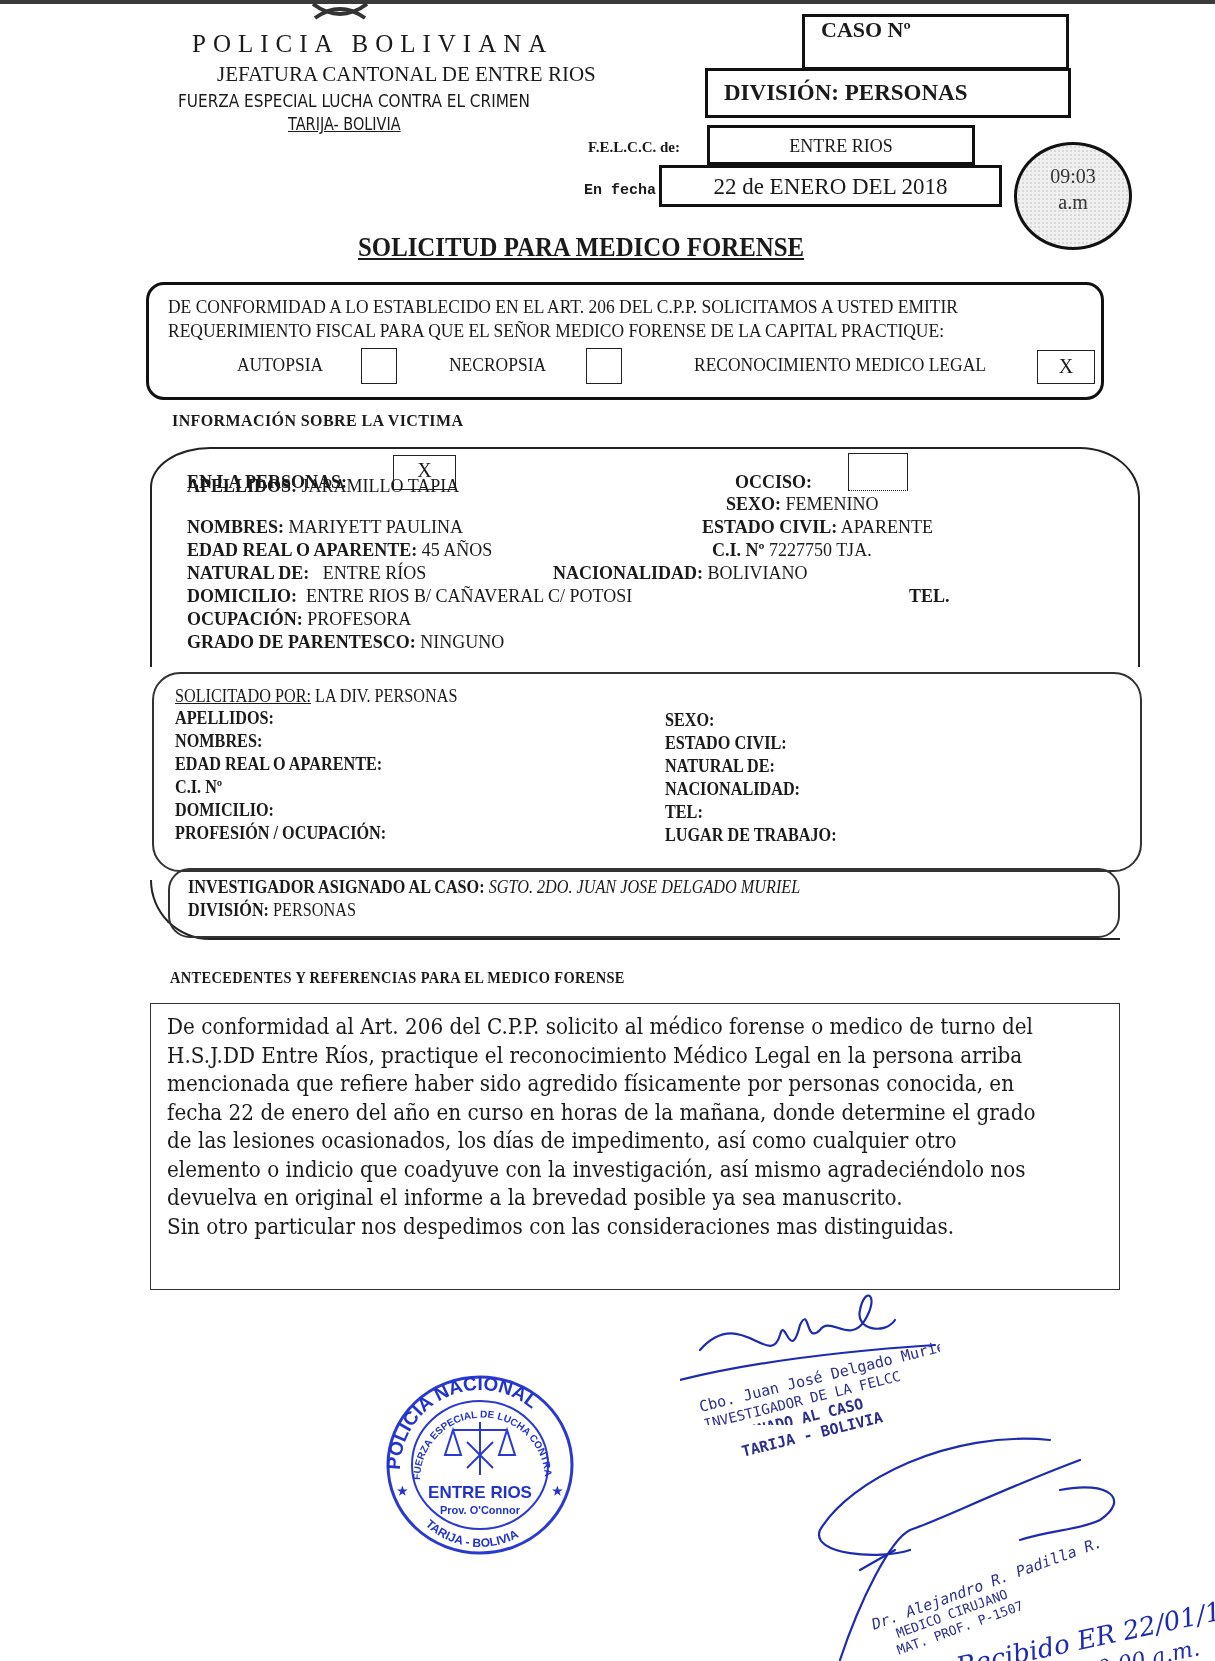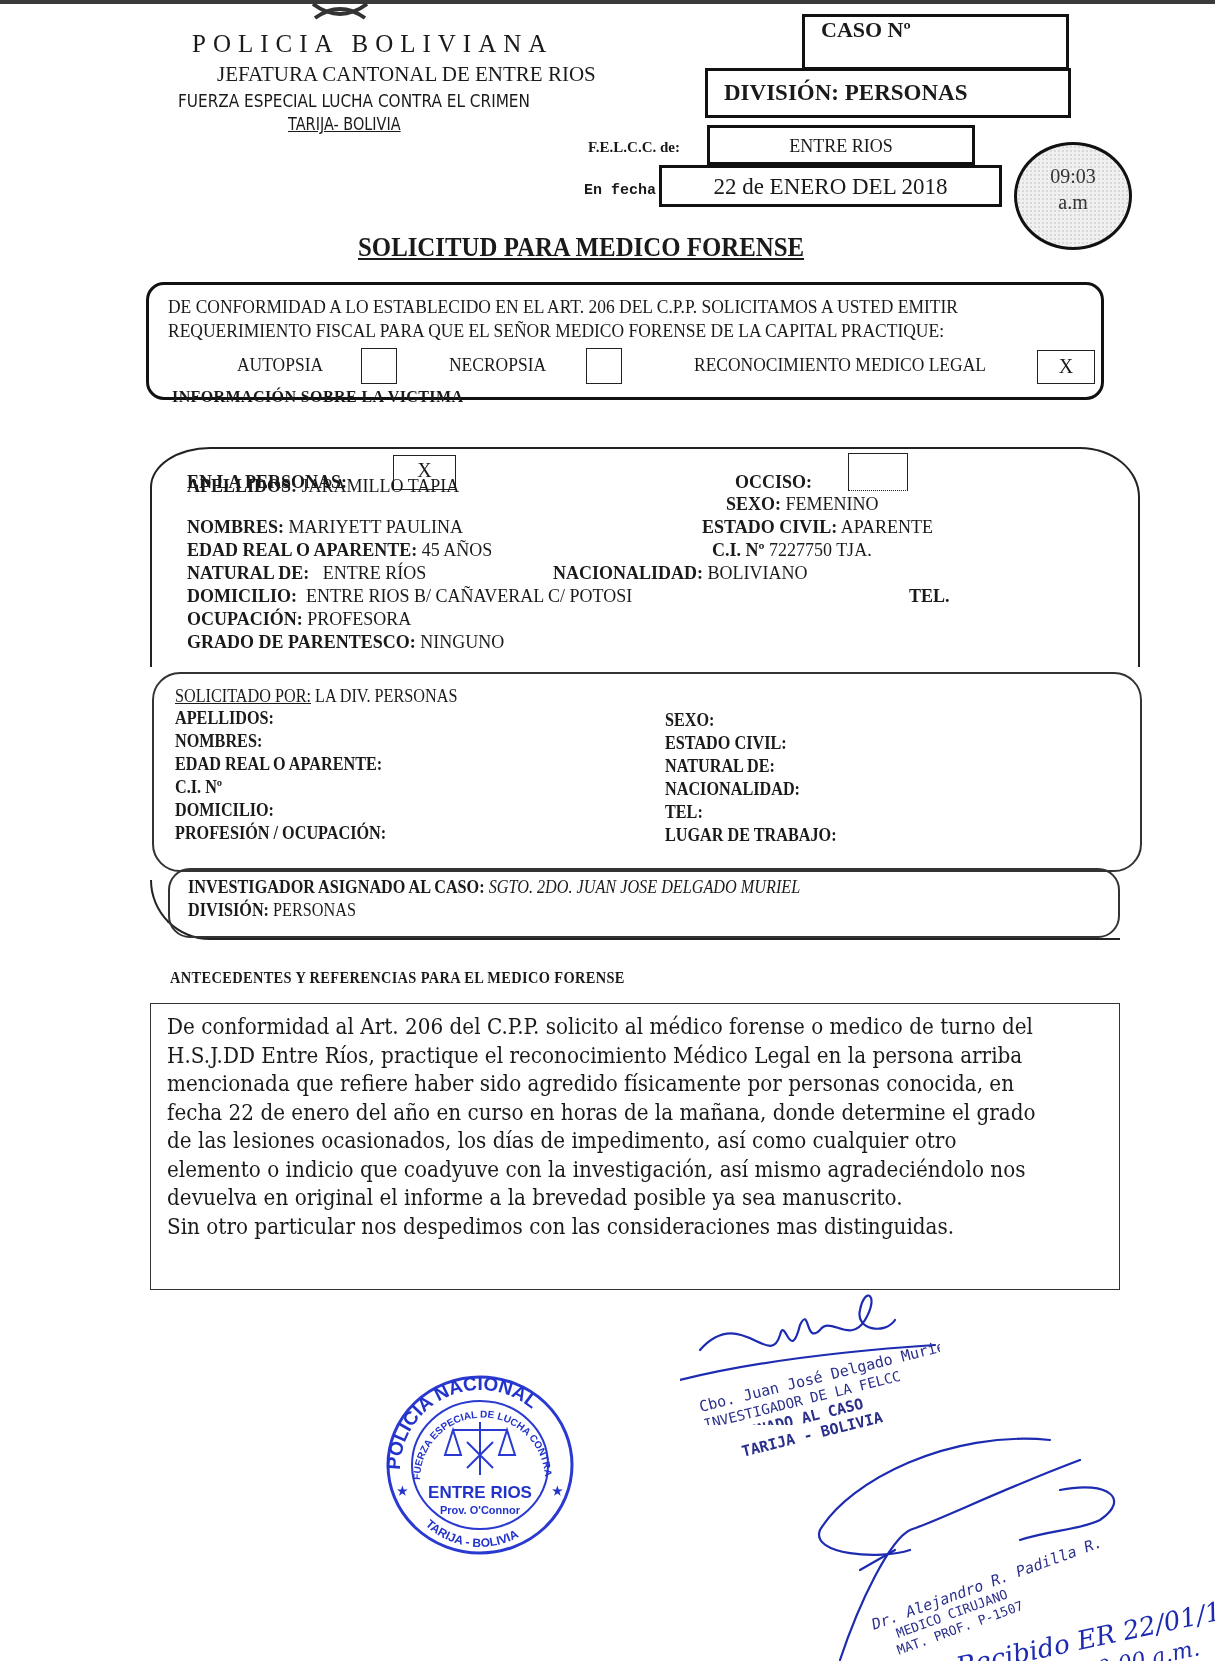--- a/index.html
+++ b/index.html
@@ -69,21 +69,21 @@
 <div class="abs rbox"></div>
 <div class="abs req-line" style="top:296px">DE CONFORMIDAD  A LO ESTABLECIDO EN EL ART. 206  DEL C.P.P. SOLICITAMOS A USTED EMITIR</div>
 <div class="abs req-line" style="top:320px">REQUERIMIENTO  FISCAL  PARA QUE EL SEÑOR MEDICO FORENSE DE LA CAPITAL  PRACTIQUE:</div>
 <div class="abs opt-label" style="left:237px; top:354px">AUTOPSIA</div>
 <div class="abs chk" style="left:361px; top:348px; width:36px; height:36px"></div>
 <div class="abs opt-label" style="left:449px; top:354px">NECROPSIA</div>
 <div class="abs chk" style="left:586px; top:348px; width:36px; height:36px"></div>
 <div class="abs opt-label" style="left:694px; top:354px">RECONOCIMIENTO MEDICO LEGAL</div>
 <div class="abs chk" style="left:1037px; top:350px; width:58px; height:34px; padding-top:4px">X</div>
 
-<div class="abs sec-head" style="left:172px; top:388px">INFORMACIÓN SOBRE LA VICTIMA</div>
+<div class="abs sec-head" style="left:172px; top:412px">INFORMACIÓN SOBRE LA VICTIMA</div>
 <div class="abs vbox"></div>
 
 <div class="abs field" style="left:187px; top:472px"><b>EN LA PERSONAS:</b></div>
 <div class="abs chk" style="left:393px; top:455px; width:63px; height:35px; padding-top:3px">X</div>
 <div class="abs field" style="left:735px; top:472px"><b>OCCISO:</b></div>
 <div class="abs chk" style="left:848px; top:453px; width:60px; height:38px; border-bottom-style:dotted"></div>
 
 <div class="abs field" style="left:187px; top:476px"><b>APELLIDOS:</b> <span>JARAMILLO TAPIA</span></div>
 <div class="abs field" style="left:187px; top:517px"><b>NOMBRES:</b> <span>MARIYETT PAULINA</span></div>
 <div class="abs field" style="left:187px; top:540px"><b>EDAD REAL O APARENTE:</b> <span>45 AÑOS</span></div>

